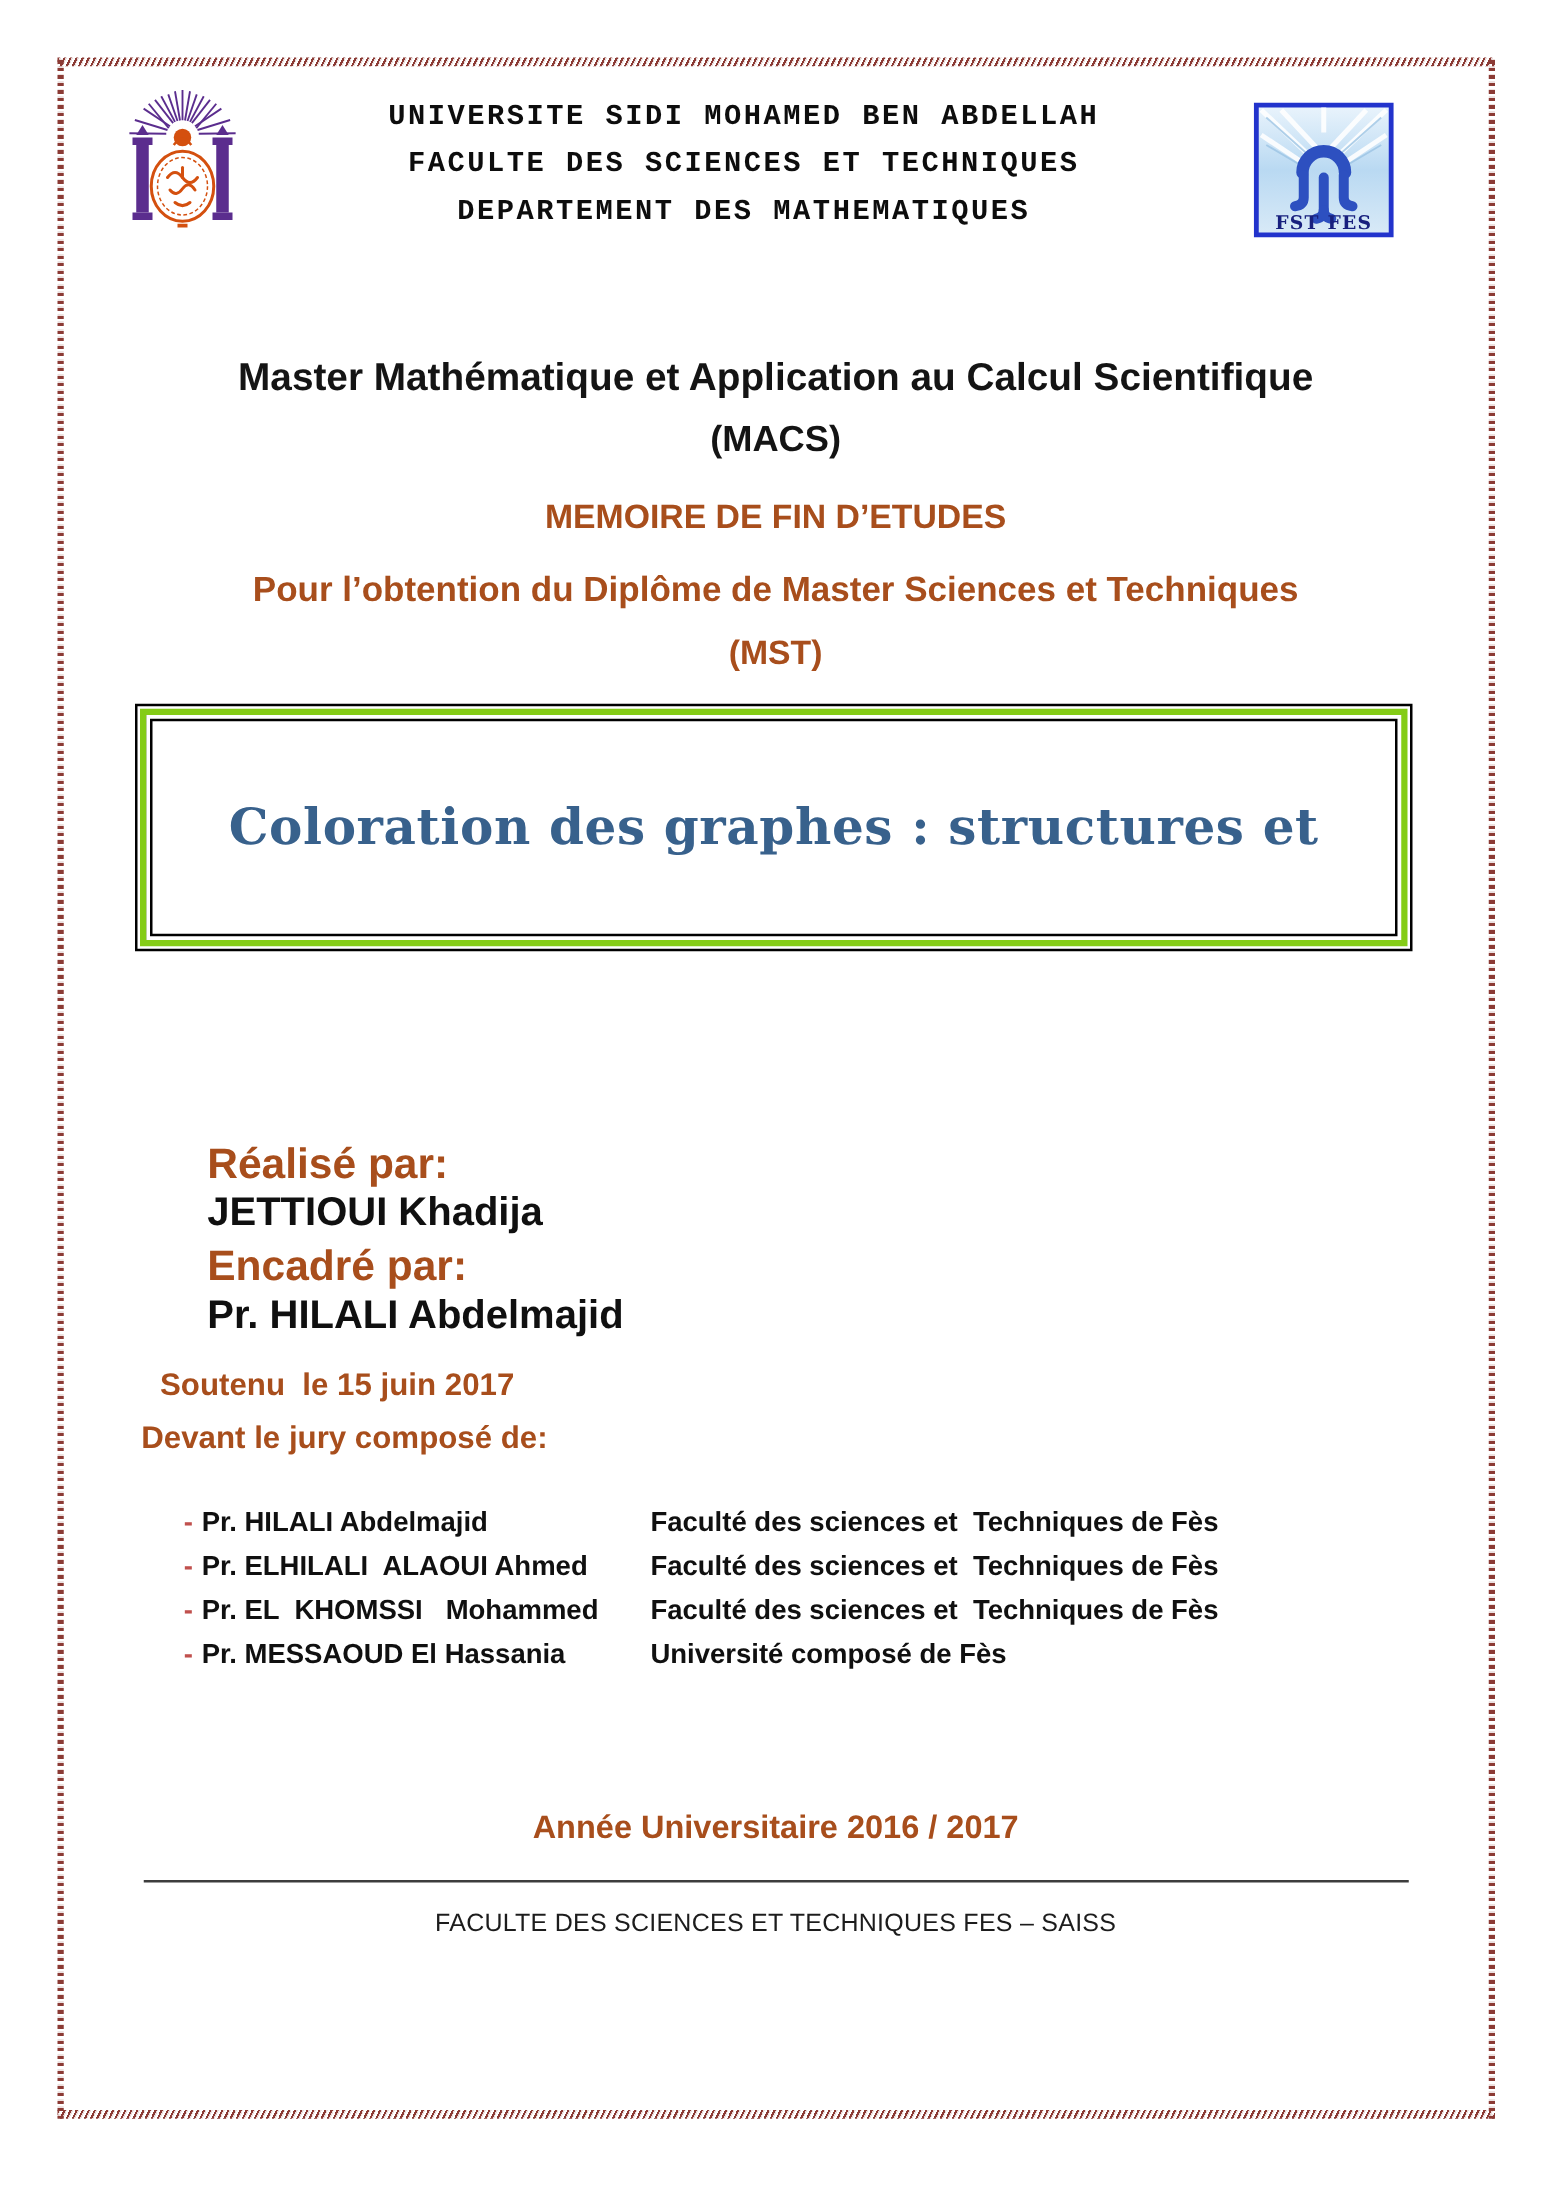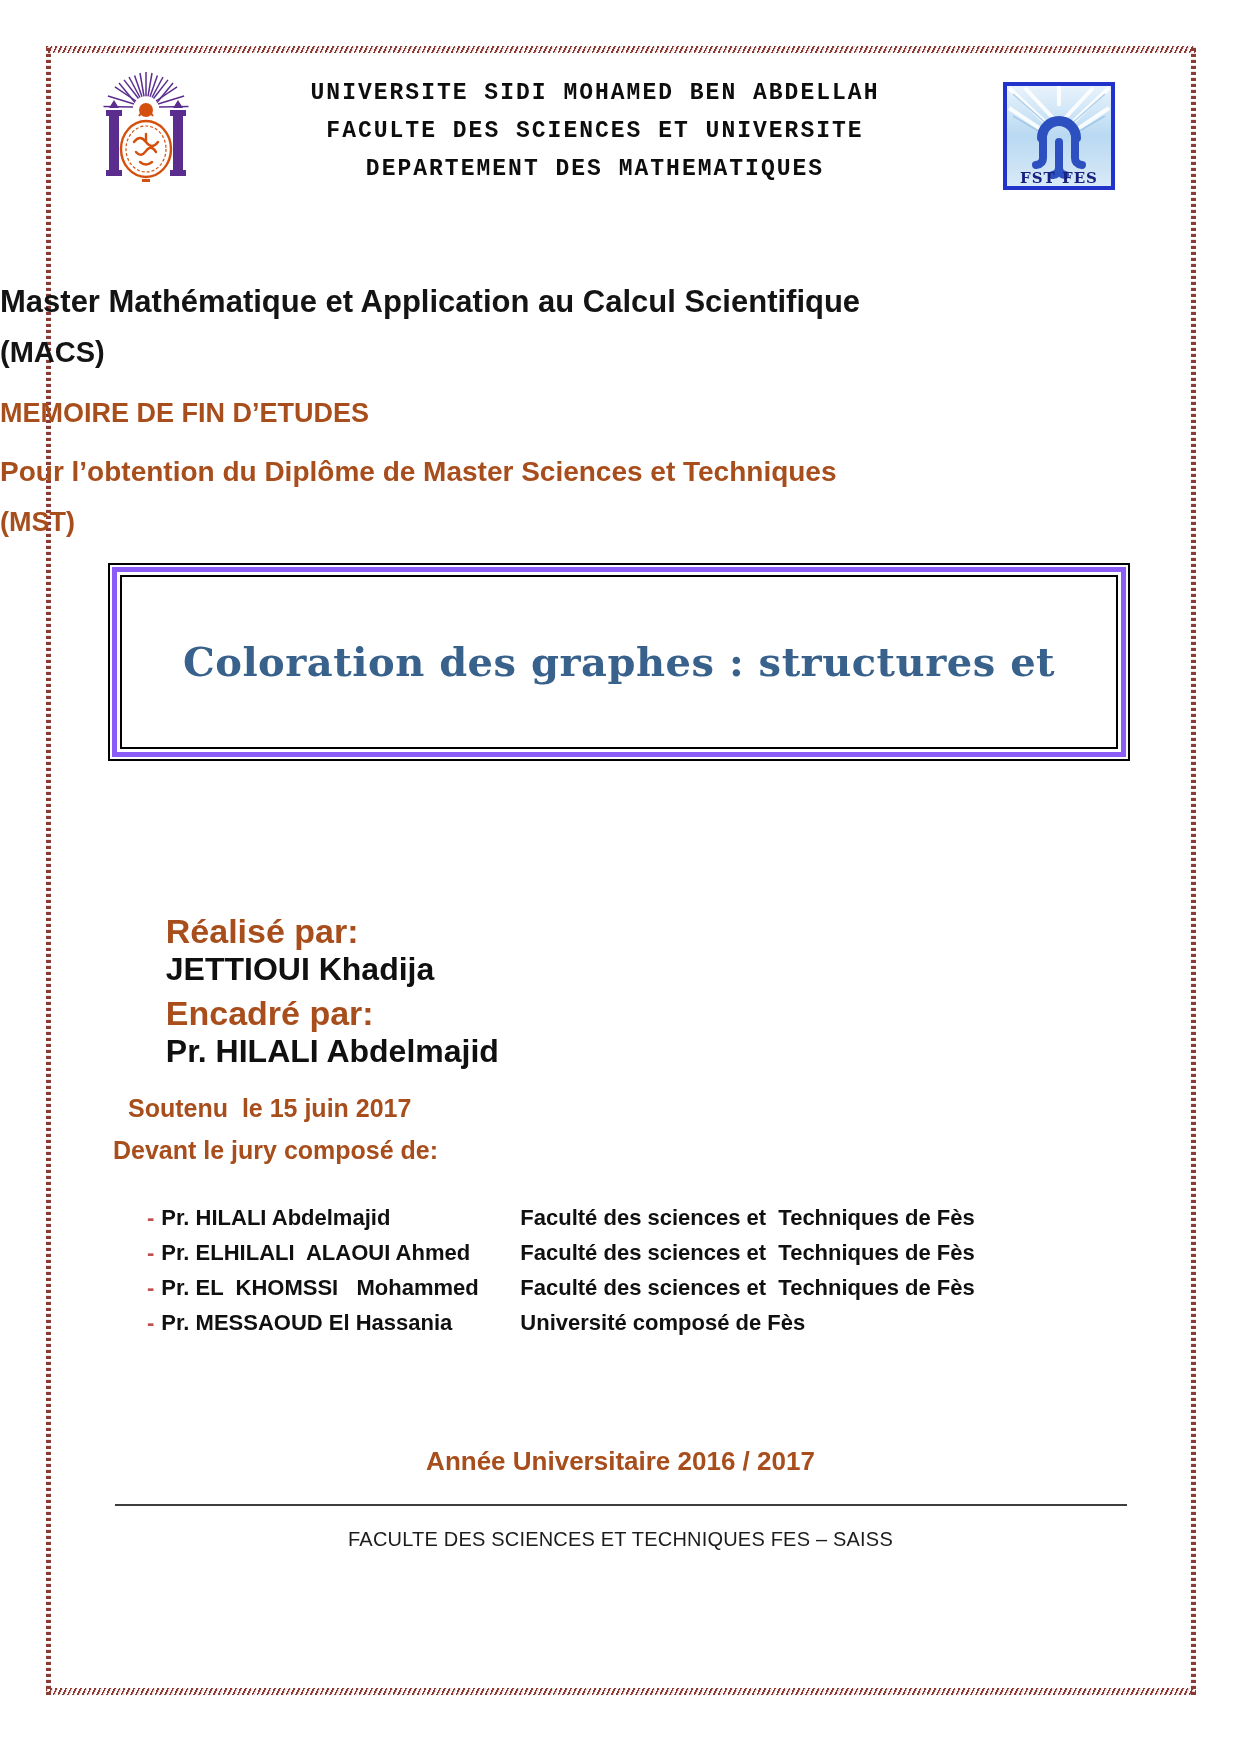--- a/index.html
+++ b/index.html
@@ -44,31 +44,31 @@
     font-weight: bold;
     font-size: 23px;
     letter-spacing: 2px;
     line-height: 38px;
     color: #0d0d0d;
     white-space: nowrap;
   }
   .logo-right { position: absolute; left: 1003px; top: 82px; width: 112px; height: 108px; }
 
   
-  .center-line { position: absolute; left: 0; width: 1241px; font-weight: bold; }
+  .center-line { position: absolute; left: 0; width: 1241px; text-align: center; font-weight: bold; }
   .master  { top: 284px; font-size: 31px; color: #141414; }
   .macs    { top: 336px; font-size: 29px; color: #141414; }
   .memoire { top: 398px; font-size: 27px; color: var(--accent-brown,#A84E1C); }
   .pour    { top: 456px; font-size: 28px; color: var(--accent-brown,#A84E1C); }
   .mst     { top: 507px; font-size: 27px; color: var(--accent-brown,#A84E1C); }
 
   
   .title-box {
     position: absolute; left: 112px; top: 567px; width: 1014px; height: 190px;
-    border: 5px solid #8b5cf6;
+    border: 5px solid #84cc16;
     box-shadow:
       0 0 0 2px #ffffff,
       0 0 0 4px #000000,
       inset 0 0 0 3px #ffffff,
       inset 0 0 0 5px #000000;
     background: #ffffff;
     display: flex; flex-direction: column; justify-content: center;
     text-align: center;
   }
   .title-line {
@@ -169,21 +169,21 @@
         <path d="M40 92 q5 6 10 -1 q5 -7 10 1"></path>
         <path d="M44 102 q6 5 12 0"></path>
         <path d="M50 74 v8"></path>
       </g>
       <rect x="46" y="119" width="8" height="3" fill="#D4500F"></rect>
     </svg>
   </div>
 
   <div class="header-text">
     <div>UNIVERSITE SIDI MOHAMED BEN ABDELLAH</div>
-    <div>FACULTE DES SCIENCES ET UNIVERSITE</div>
+    <div>FACULTE DES SCIENCES ET TECHNIQUES</div>
     <div>DEPARTEMENT DES MATHEMATIQUES</div>
   </div>
 
   <div class="logo-right">
     <svg width="112" height="108" viewBox="0 0 112 108">
       <defs>
         <linearGradient id="fstbg" x1="0" y1="0" x2="0" y2="1">
           <stop offset="0" stop-color="#eaf4fc"></stop>
           <stop offset="0.5" stop-color="#b9d9f2"></stop>
           <stop offset="1" stop-color="#d9eaf7"></stop>

